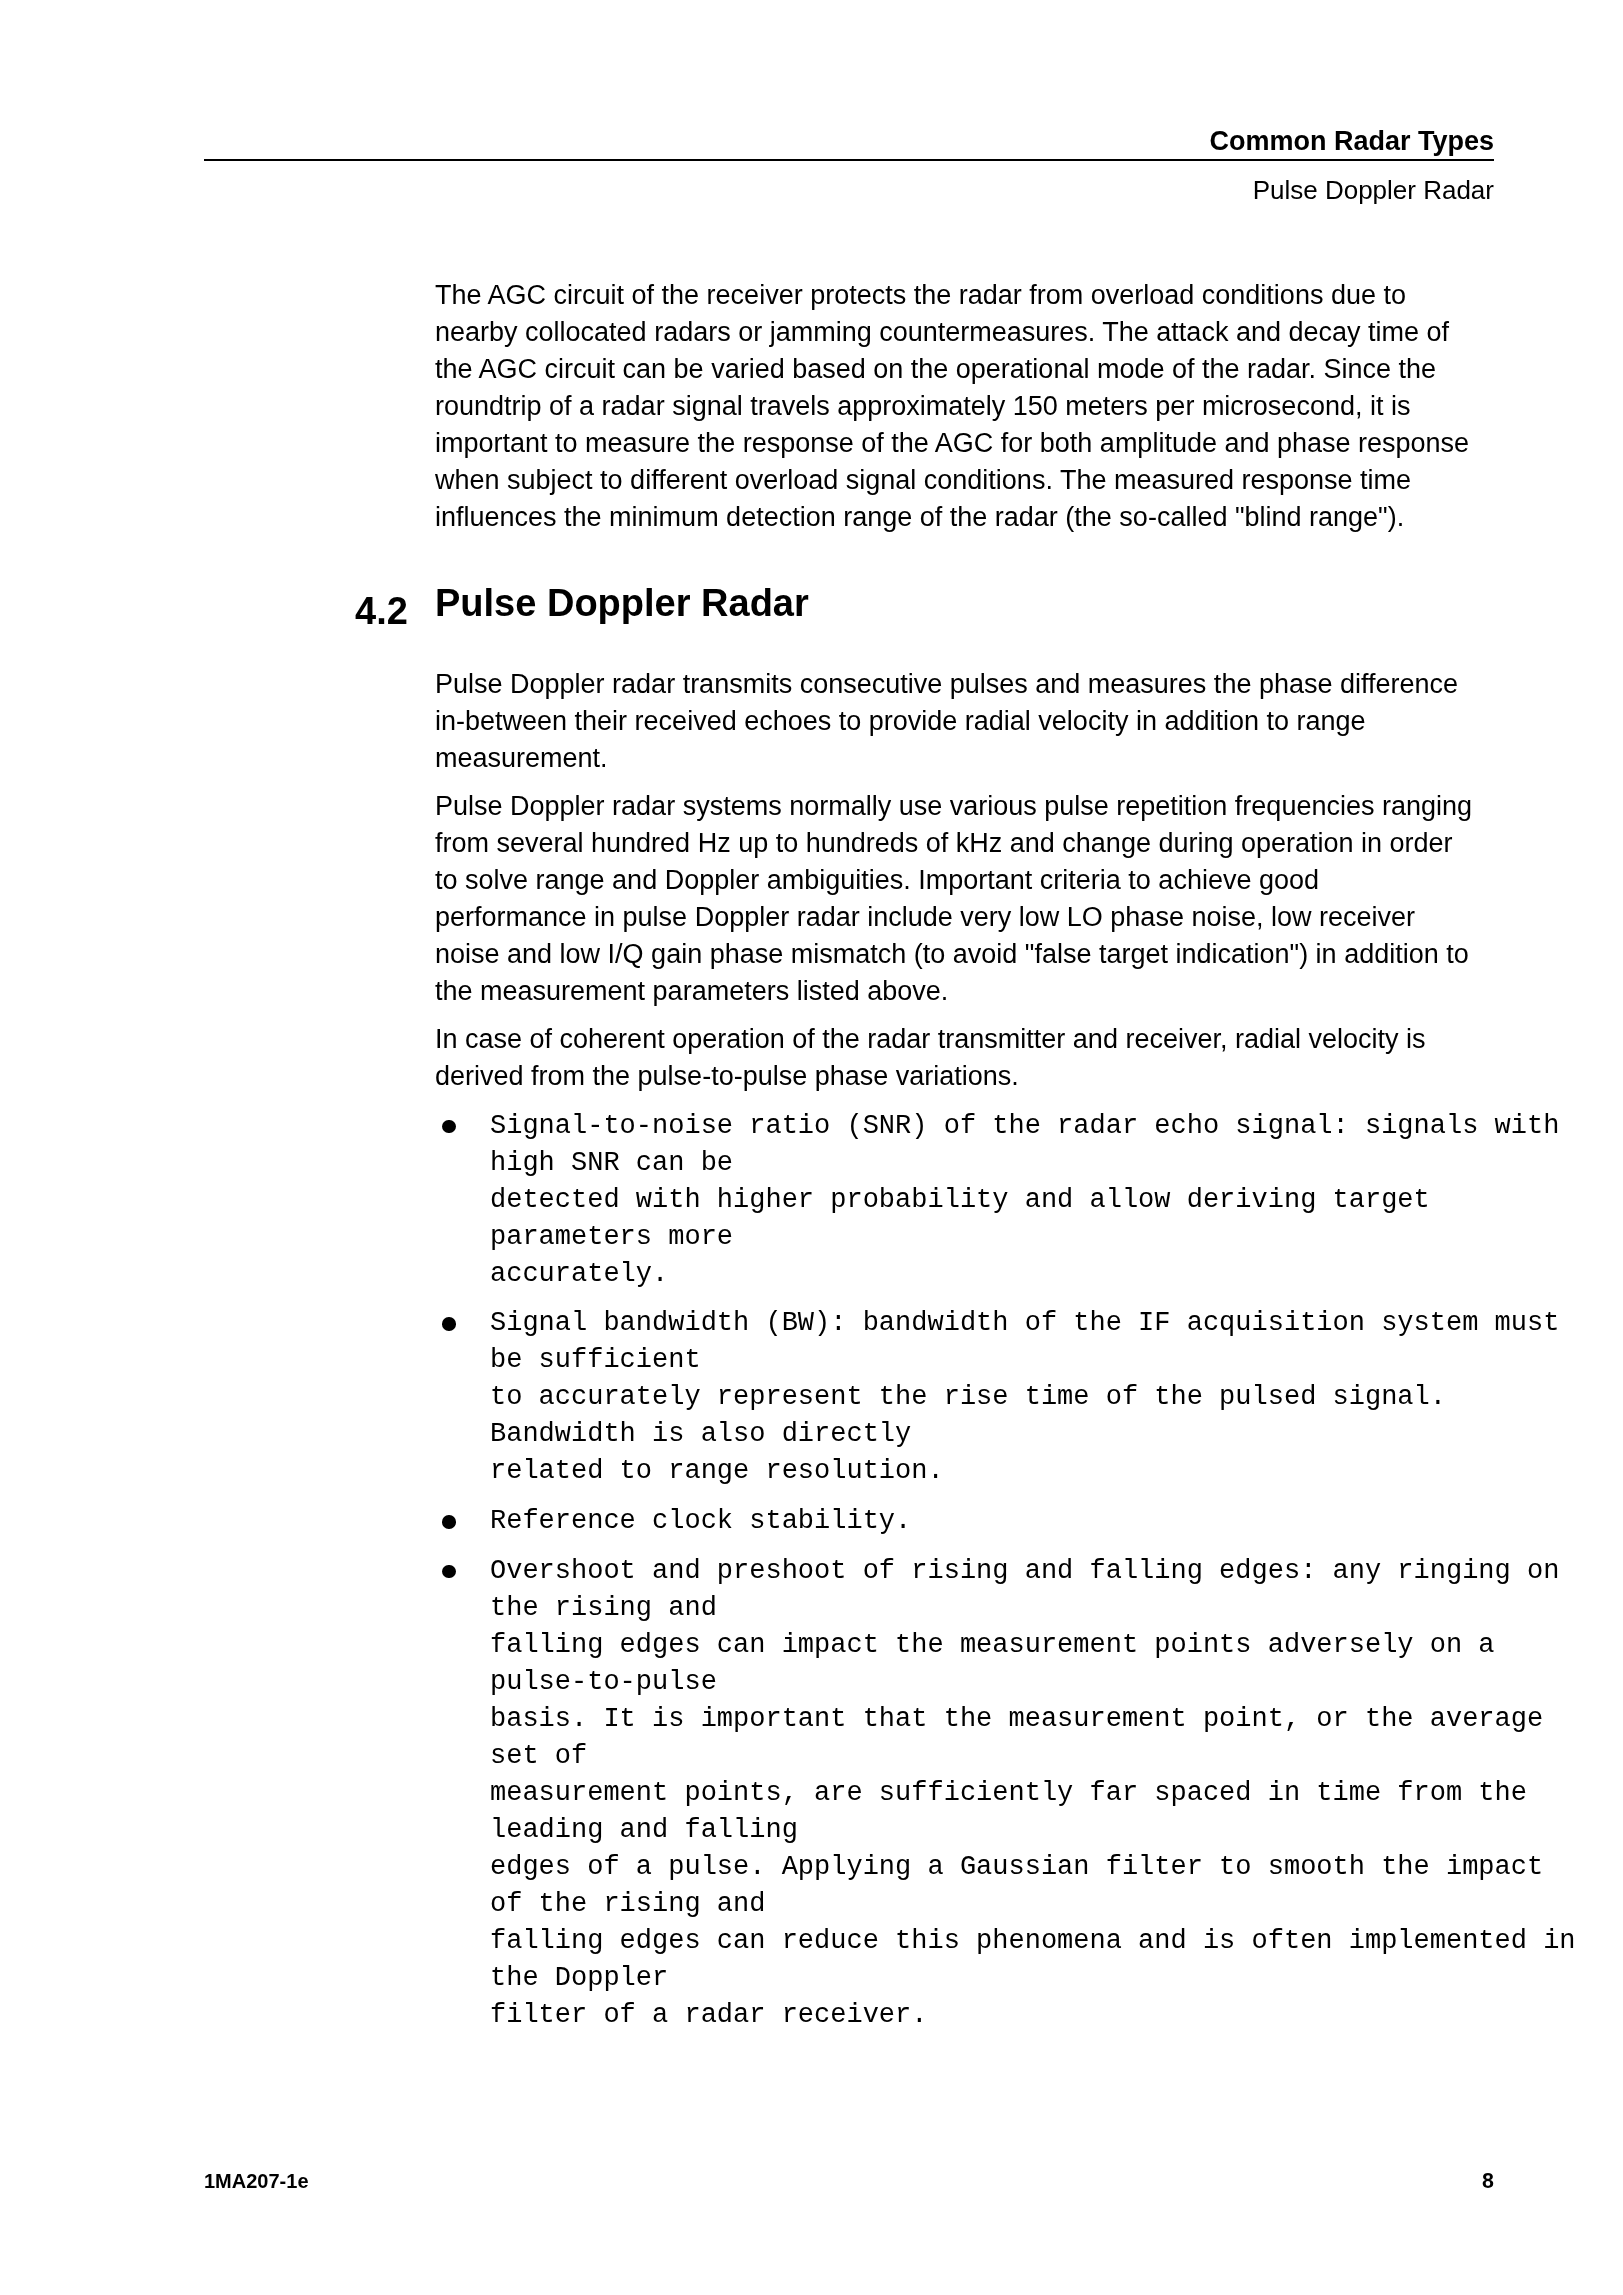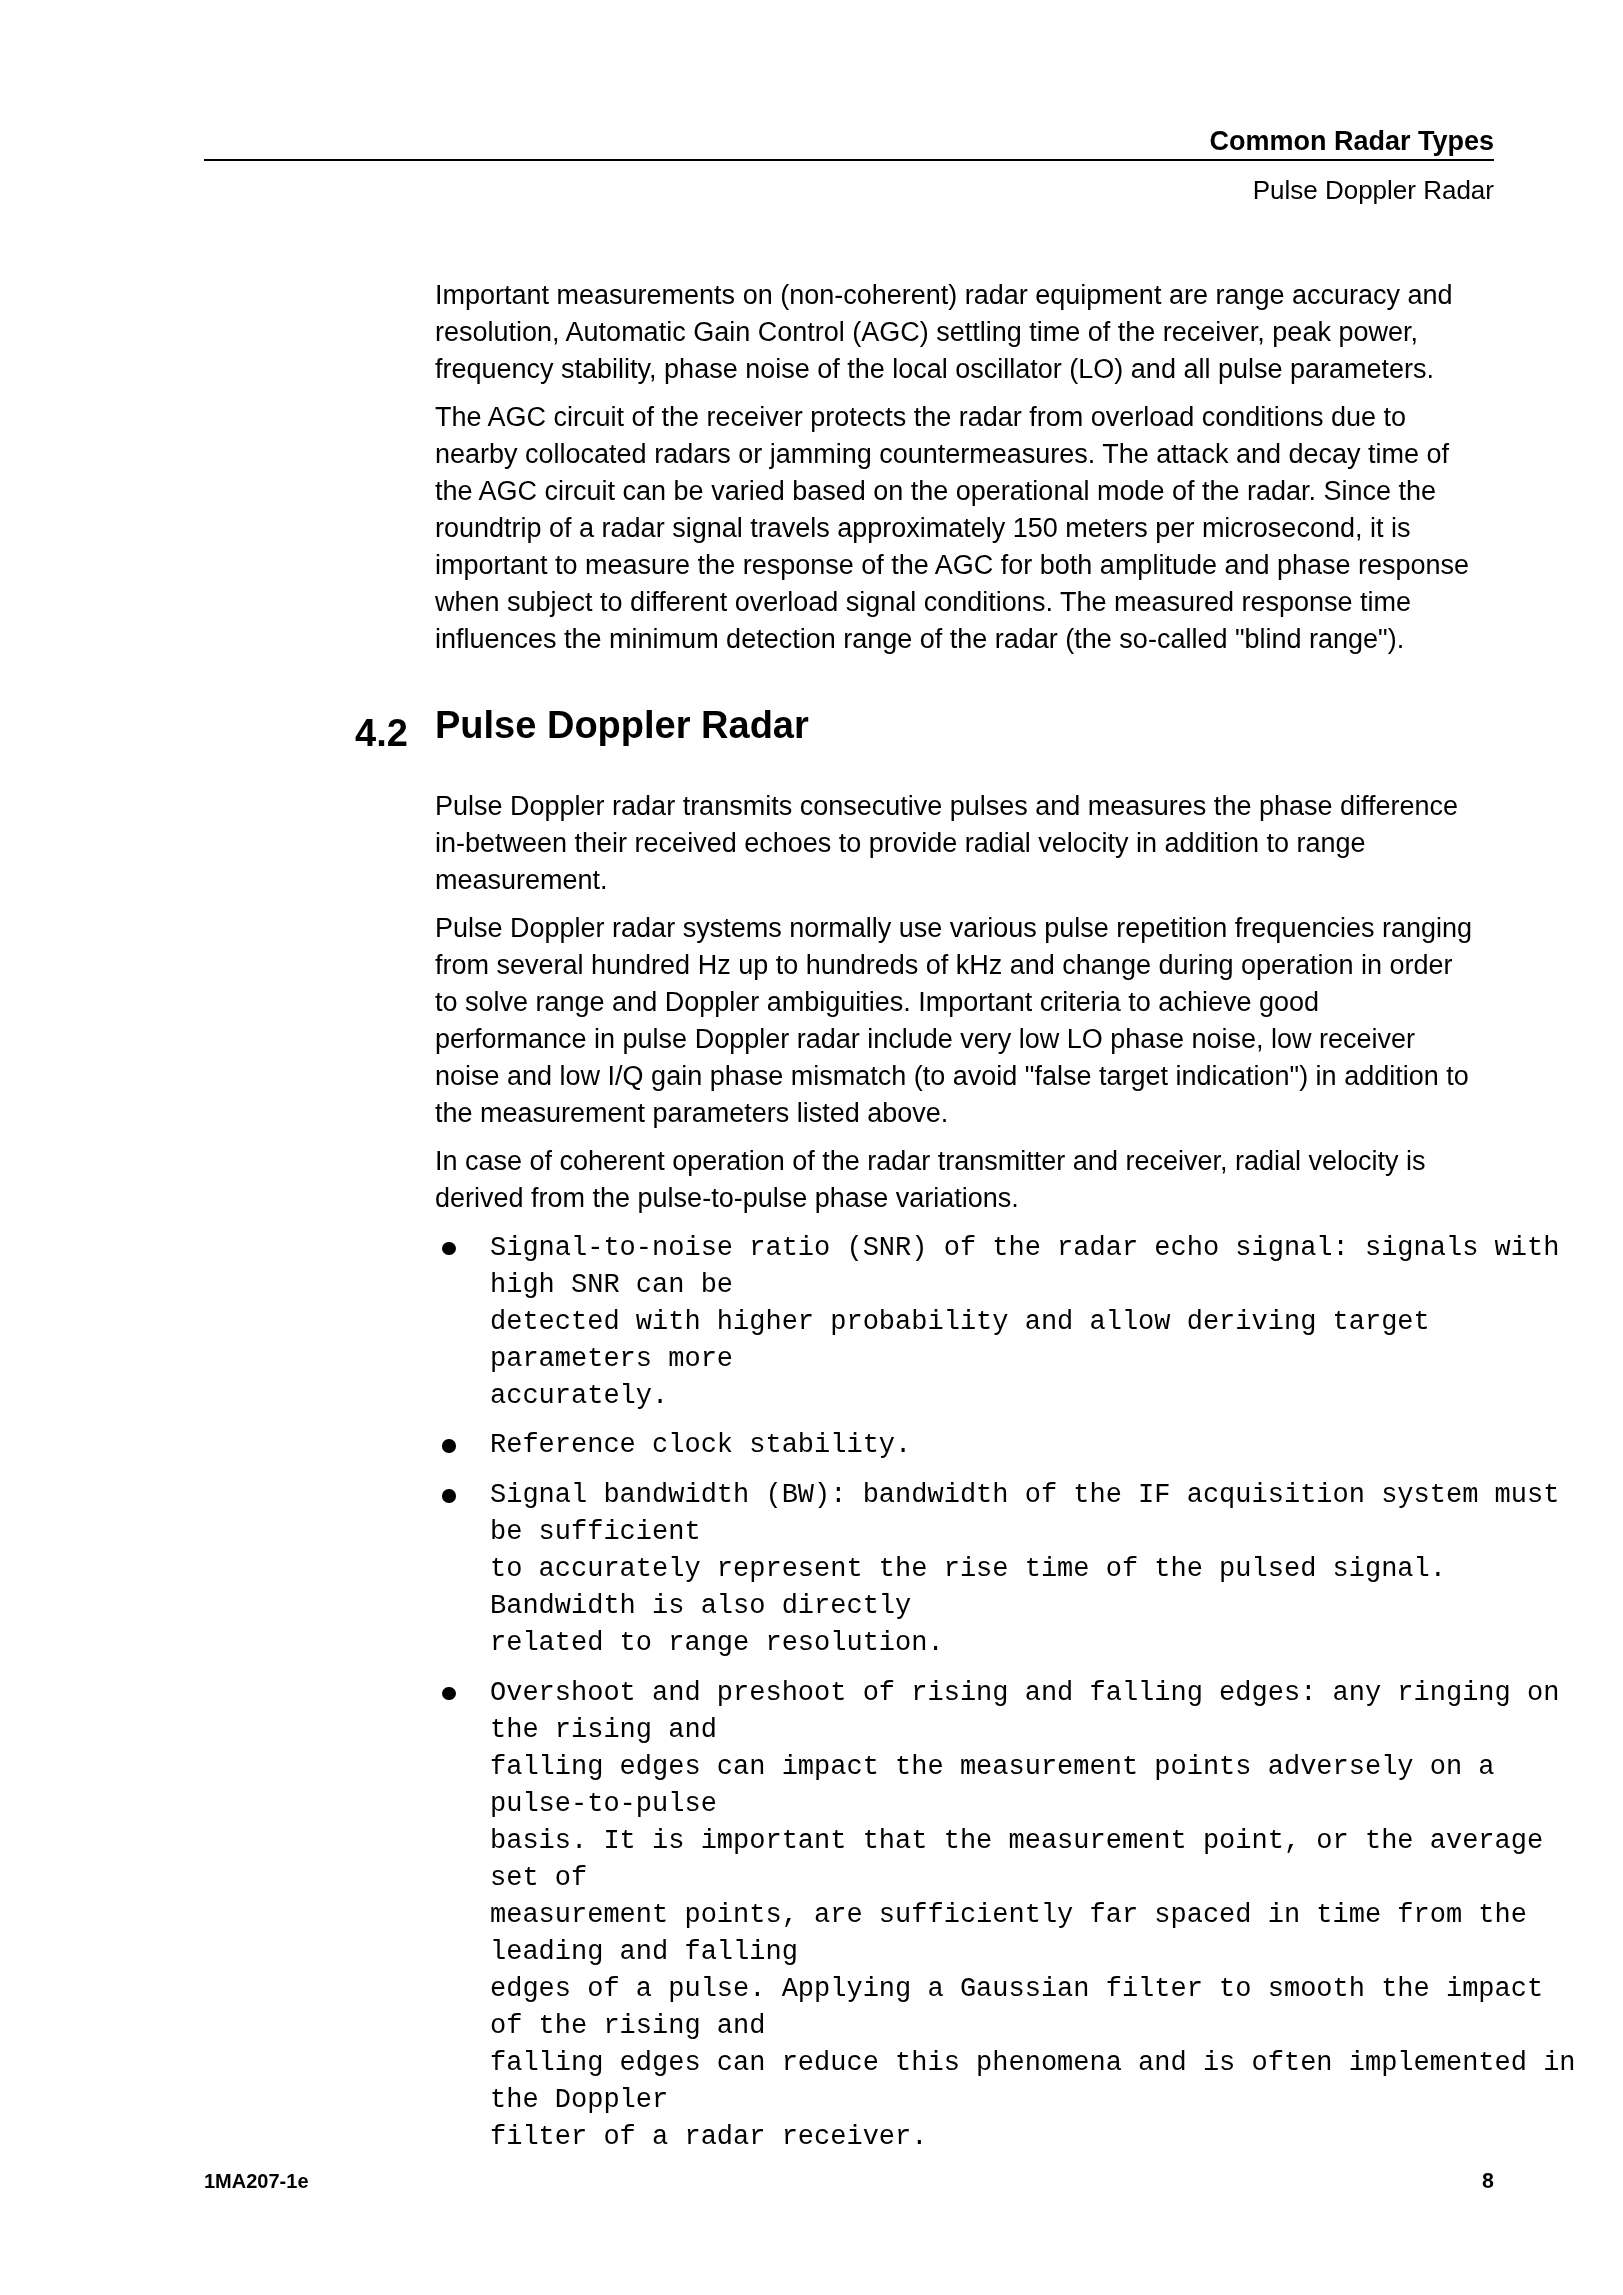--- a/index.html
+++ b/index.html
@@ -120,23 +120,20 @@
 <body>
 
 <div class="page">
 
   <div class="hdr-chapter">Common Radar Types</div>
   <div class="hdr-rule"></div>
   <div class="hdr-section">Pulse Doppler Radar</div>
 
   <main class="content">
 
-    <p class="body-para">Important measurements on (non-coherent) radar equipment are range accuracy and
-resolution, Automatic Gain Control (AGC) settling time of the receiver, peak power,
-frequency stability, phase noise of the local oscillator (LO) and all pulse parameters.</p>
 
     <p class="body-para">The AGC circuit of the receiver protects the radar from overload conditions due to
 nearby collocated radars or jamming countermeasures. The attack and decay time of
 the AGC circuit can be varied based on the operational mode of the radar. Since the
 roundtrip of a radar signal travels approximately 150 meters per microsecond, it is
 important to measure the response of the AGC for both amplitude and phase response
 when subject to different overload signal conditions. The measured response time
 influences the minimum detection range of the radar (the so-called "blind range").</p>
 
     <h2 class="section-heading">
@@ -161,27 +158,27 @@
 
     <ul class="bullet-list">
       <li>
         <span class="bullet-glyph"></span>
         <span class="bullet-text">Signal-to-noise ratio (SNR) of the radar echo signal: signals with high SNR can be
 detected with higher probability and allow deriving target parameters more
 accurately.</span>
       </li>
       <li>
         <span class="bullet-glyph"></span>
-        <span class="bullet-text">Reference clock stability.</span>
+        <span class="bullet-text">Signal bandwidth (BW): bandwidth of the IF acquisition system must be sufficient
+to accurately represent the rise time of the pulsed signal. Bandwidth is also directly
+related to range resolution.</span>
       </li>
       <li>
         <span class="bullet-glyph"></span>
-        <span class="bullet-text">Signal bandwidth (BW): bandwidth of the IF acquisition system must be sufficient
-to accurately represent the rise time of the pulsed signal. Bandwidth is also directly
-related to range resolution.</span>
+        <span class="bullet-text">Reference clock stability.</span>
       </li>
       <li>
         <span class="bullet-glyph"></span>
         <span class="bullet-text">Overshoot and preshoot of rising and falling edges: any ringing on the rising and
 falling edges can impact the measurement points adversely on a pulse-to-pulse
 basis. It is important that the measurement point, or the average set of
 measurement points, are sufficiently far spaced in time from the leading and falling
 edges of a pulse. Applying a Gaussian filter to smooth the impact of the rising and
 falling edges can reduce this phenomena and is often implemented in the Doppler
 filter of a radar receiver.</span>

